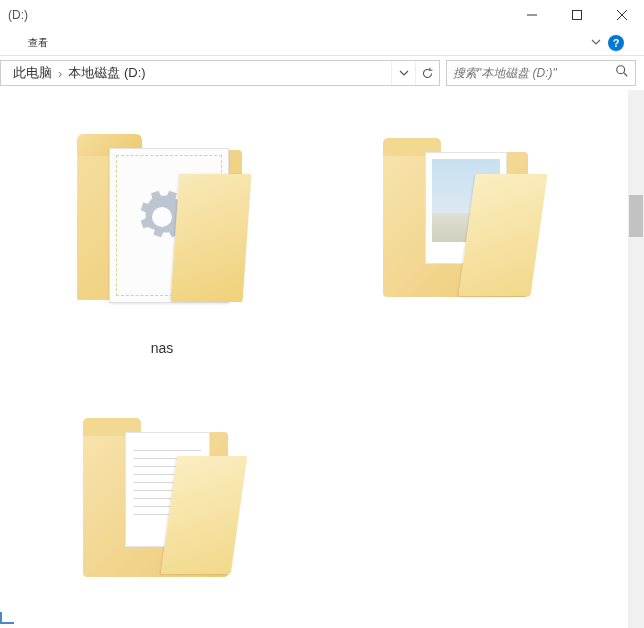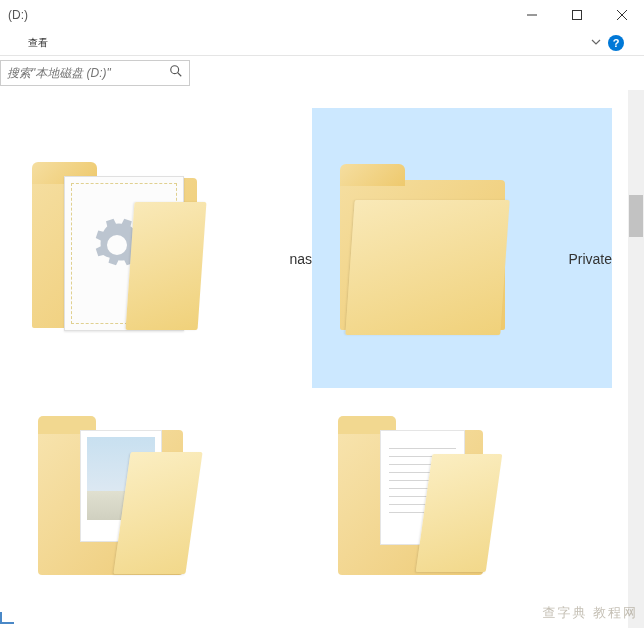--- a/index.html
+++ b/index.html
@@ -22,21 +22,21 @@
     .breadcrumb-seg { padding: 0 4px; }
     .breadcrumb-sep { color: #888; padding: 0 2px; }
     .addr-right { margin-left: auto; display: flex; align-items: center; height: 100%; }
     .addr-icon { width: 24px; height: 24px; display: flex; align-items: center; justify-content: center; color: #555; border-left: 1px solid #eee; }
     .search-box { width: 190px; height: 26px; border: 1px solid #ccc; display: flex; align-items: center; padding: 0 6px; }
     .search-input { flex: 1; border: none; outline: none; font-size: 12px; color: #888; font-style: italic; background: transparent; }
     .search-icon { color: #555; }
     
     .content { position: relative; height: 538px; padding: 18px 12px; }
     .folder-grid { display: flex; flex-wrap: wrap; gap: 0; }
-    .folder-item { width: 300px; height: 280px; display: flex; flex-direction: row; align-items: center; justify-content: space-between; padding-top: 14px; }
+    .folder-item { width: 300px; height: 280px; display: flex; flex-direction: column; align-items: center; justify-content: flex-start; padding-top: 14px; }
     .folder-item.selected { background: #cce8ff; }
     .folder-vis { width: 210px; height: 210px; position: relative; display: flex; align-items: center; justify-content: center; }
     .folder-label { font-size: 14px; color: #333; margin-top: 8px; }
     
     
     .folder-back { position: absolute; width: 165px; height: 150px; background: linear-gradient(135deg, #f5dea0, #eec96d); border-radius: 4px 4px 2px 2px; left: 20px; top: 28px; }
     .folder-back::before { content: ""; position: absolute; width: 65px; height: 22px; background: linear-gradient(135deg, #f5dea0, #eec96d); top: -16px; left: 0; border-radius: 6px 6px 0 0; }
     .folder-front { position: absolute; width: 155px; height: 135px; background: linear-gradient(160deg, #f9e9b8, #f0d17a); border-radius: 2px 2px 2px 2px; left: 30px; top: 48px; transform: skewX(-4deg); box-shadow: -1px 0 2px rgba(0,0,0,0.1); }
     
     .folder-paper { position: absolute; width: 120px; height: 155px; background: #fcfcfc; border: 1px solid #e0e0e0; box-shadow: 0 1px 2px rgba(0,0,0,0.1); }
@@ -95,20 +95,38 @@
     <span class="chevron-icon">
       <svg width="12" height="12" viewBox="0 0 12 12">
           <polyline points="2,4 6,8 10,4" fill="none" stroke="#666" stroke-width="1.2"></polyline>
         </svg>
     </span>
     <span class="help-icon">?</span>
   </div>
 </div>
 
 <div class="addr-row">
+  <div class="addr-bar">
+    <span class="breadcrumb-seg">此电脑</span>
+    <span class="breadcrumb-sep">›</span>
+    <span class="breadcrumb-seg">本地磁盘 (D:)</span>
+    <div class="addr-right">
+      <div class="addr-icon">
+        <svg width="10" height="10" viewBox="0 0 10 10">
+            <polyline points="1,3 5,7 9,3" fill="none" stroke="#555" stroke-width="1.2"></polyline>
+          </svg>
+      </div>
+      <div class="addr-icon">
+        <svg width="13" height="13" viewBox="0 0 16 16">
+            <path d="M13 8a5 5 0 1 1-2-4" fill="none" stroke="#555" stroke-width="1.3"></path>
+            <polyline points="11,1 11,4 14,4" fill="none" stroke="#555" stroke-width="1.3"></polyline>
+          </svg>
+      </div>
+    </div>
+  </div>
   <div class="search-box">
     <input class="search-input" placeholder="搜索&quot;本地磁盘 (D:)&quot;" style="">
     <span class="search-icon">
       <svg width="14" height="14" viewBox="0 0 16 16">
           <circle cx="6.5" cy="6.5" r="4.5" fill="none" stroke="#555" stroke-width="1.3"></circle>
           <line x1="10" y1="10" x2="14" y2="14" stroke="#555" stroke-width="1.3"></line>
         </svg>
     </span>
   </div>
 </div>
@@ -125,27 +143,20 @@
             </svg>
           <svg class="gear-small gear" viewBox="0 0 24 24">
               <path d="M12 8a4 4 0 1 0 0 8 4 4 0 0 0 0-8zm9 4l2 1-1 3-2-.5a9 9 0 0 1-1.6 1.6l.5 2-3 1-1-2a9 9 0 0 1-2.3 0l-1 2-3-1 .5-2A9 9 0 0 1 6.5 16L4.5 16.5l-1-3 2-1a9 9 0 0 1 0-2.3l-2-1 1-3 2 .5A9 9 0 0 1 8.1 4.5L7.6 2.5l3-1 1 2a9 9 0 0 1 2.3 0l1-2 3 1-.5 2a9 9 0 0 1 1.6 1.6l2-.5 1 3-2 1a9 9 0 0 1 0 2.3z"></path>
             </svg>
         </div>
         <div class="folder-front" style="width:72px;left:118px;top:52px;height:128px;"></div>
       </div>
       <span class="folder-label">nas</span>
     </div>
 
-    <div class="folder-item selected">
-      <div class="folder-vis">
-        <div class="folder-back" style="left:28px;top:30px;"></div>
-        <div class="folder-front" style="left:38px;top:50px;"></div>
-      </div>
-      <span class="folder-label">Private</span>
-    </div>
 
     <div class="folder-item" style="height:180px;">
       <div class="folder-vis" style="height:170px;">
         <div class="folder-open-back"></div>
         <div class="paper-photo">
             <div class="sky"></div>
             <div class="ground"></div>
           </div>
         <div class="folder-open-front" style="width:72px;left:110px;top:52px;height:122px;"></div>
       </div>
@@ -172,16 +183,13 @@
     </div>
 
   </div>
 
   <div class="scrollbar-track">
     <div class="scrollbar-thumb"></div>
   </div>
 
   <div class="corner-mark"></div>
 
-  <div class="watermark">
-    <span>查字典 教程网</span>
-  </div>
 </div>
 
 </body></html>

